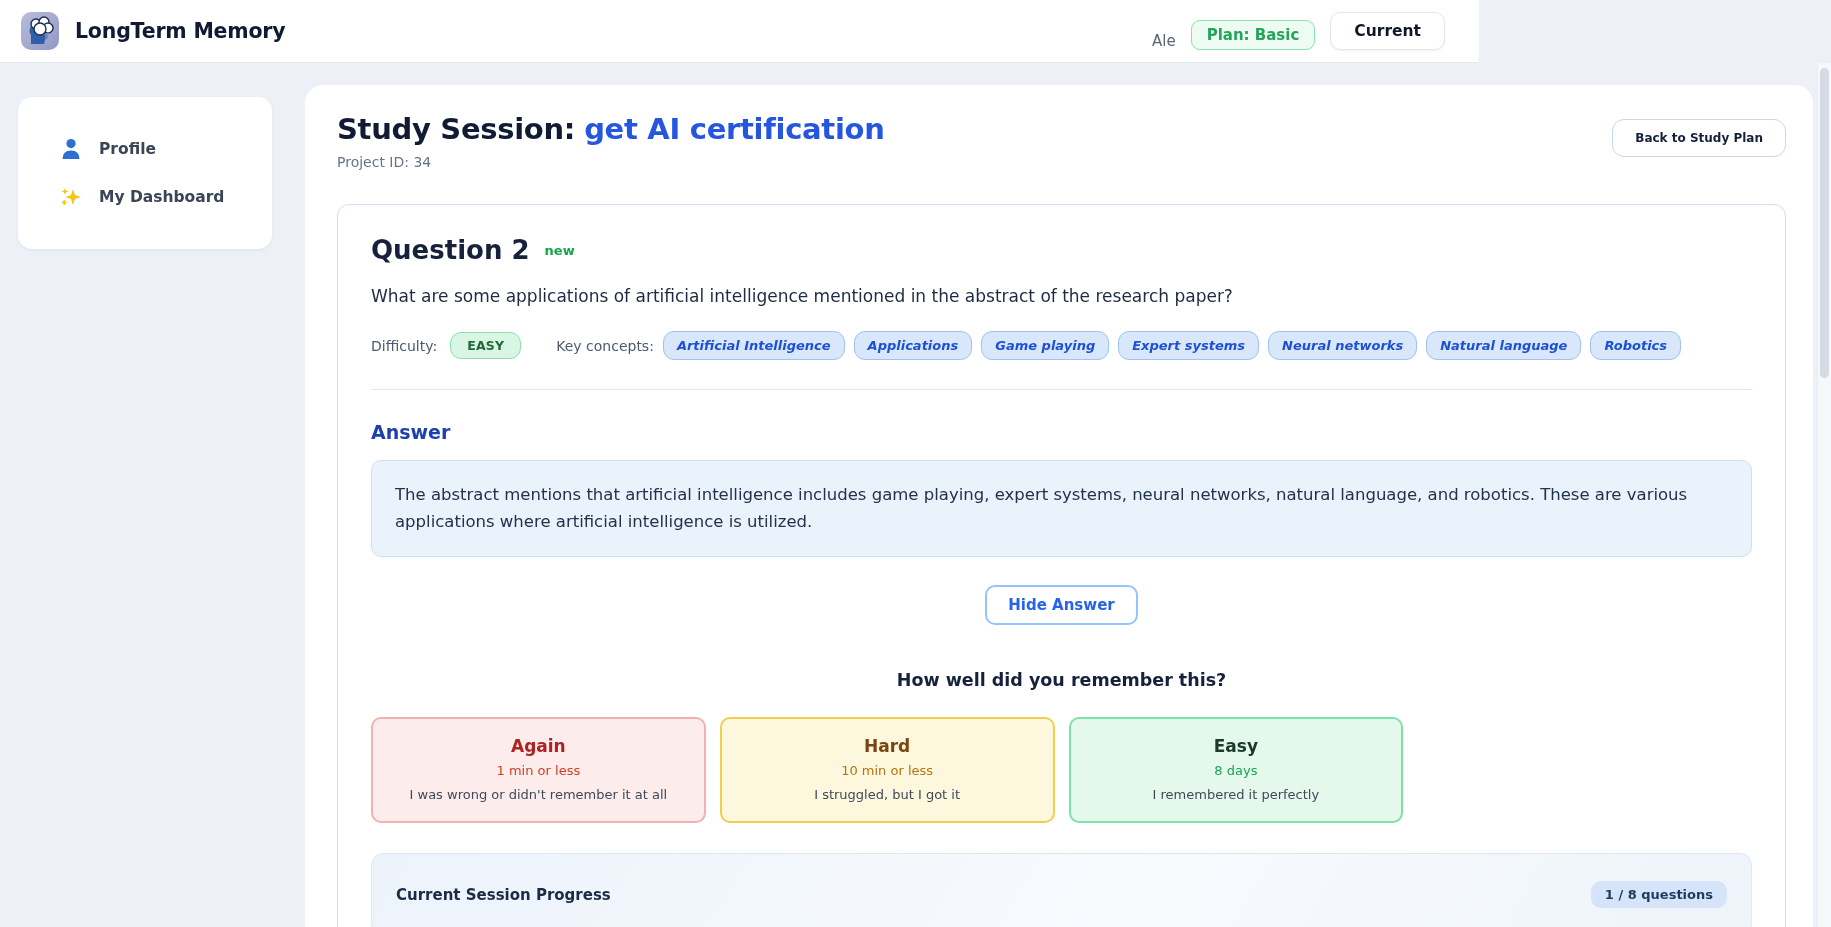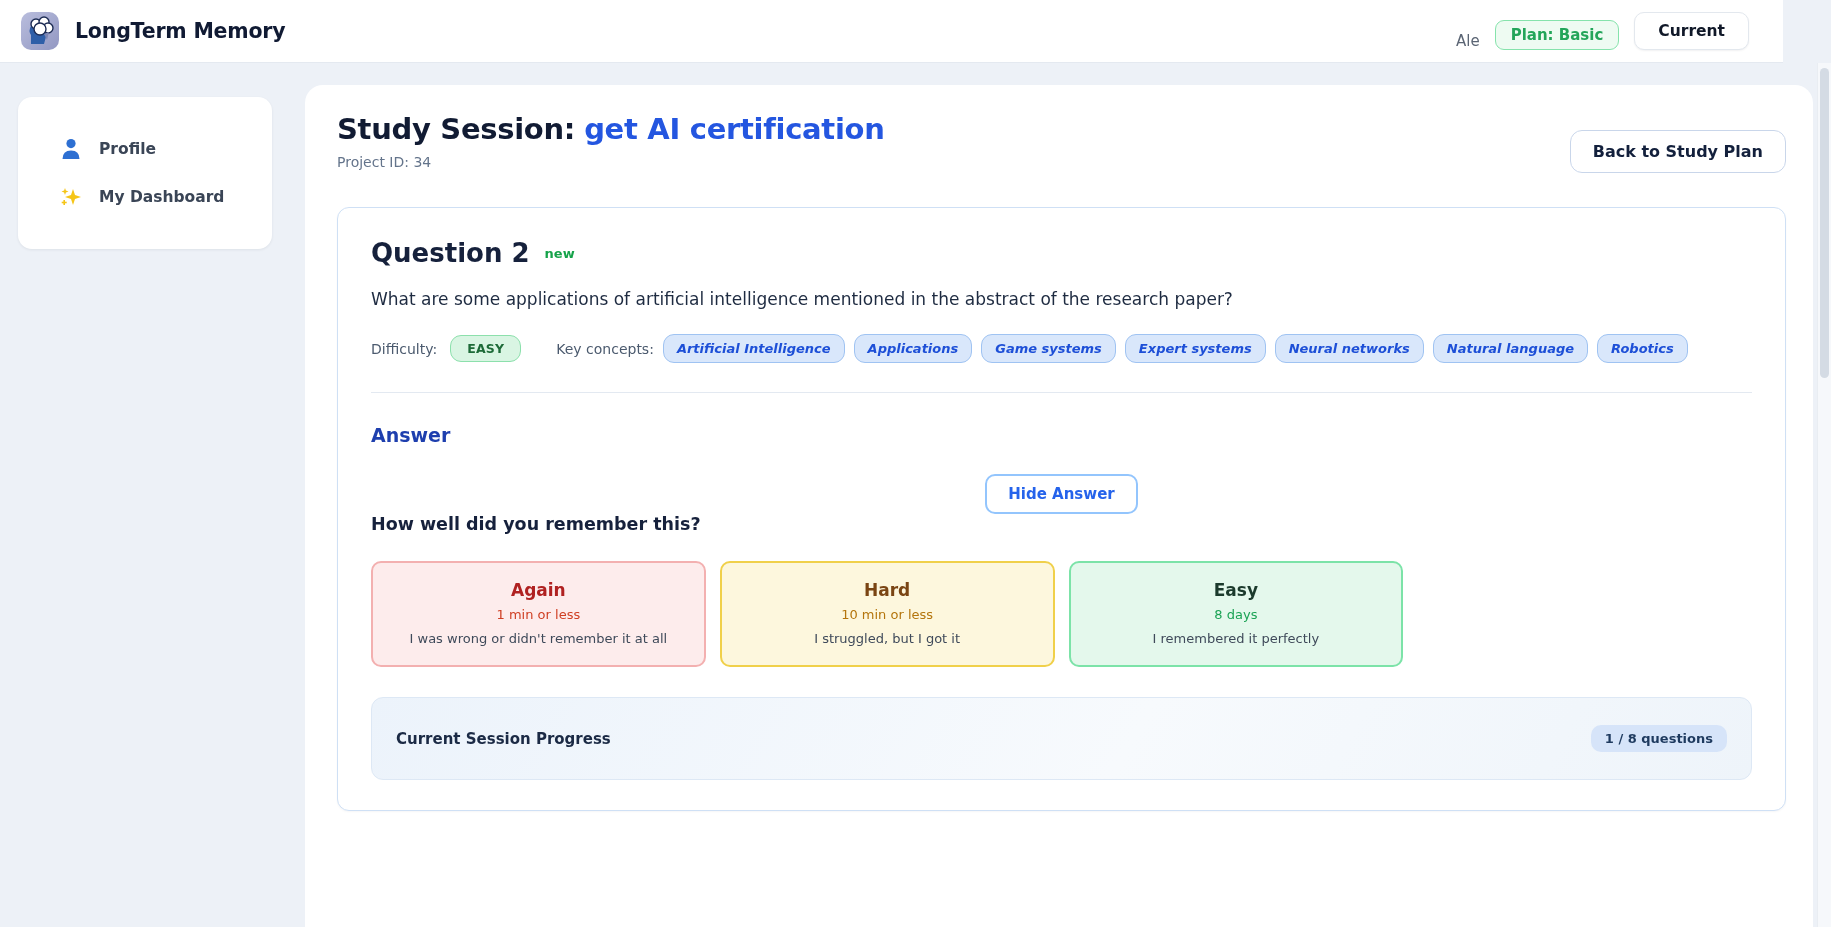--- a/index.html
+++ b/index.html
@@ -1,21 +1,21 @@
 <!DOCTYPE html>
 <html><head>
 <meta charset="utf-8">
 <style>
   * { margin:0; padding:0; box-sizing:border-box; }
   html,body { width:100%; height:100%; }
   body { font-family:"DejaVu Sans","Liberation Sans",sans-serif; }
   .screen { position:relative; width:1831px; height:927px; overflow:hidden; background:#edf1f7; }
 
   
-  .header { position:absolute; top:0; left:0; width:1783px; height:63px; background:#ffffff;
+  .header { position:absolute; top:0; left:0; width:1479px; height:63px; background:#ffffff;
             border-bottom:1px solid #e4e9f0; display:flex; align-items:center; padding:0 20px; z-index:5; }
   .logo { width:40px; height:40px; border-radius:10px; overflow:hidden; flex:0 0 auto; }
   .app-title { margin-left:15px; font-size:20.5px; font-weight:800; color:#101a33; letter-spacing:-0.2px; }
   .header-right { margin-left:auto; display:flex; align-items:flex-end; gap:15px; padding-right:14px; }
   .user-name { font-size:15px; color:#5b6574; }
   .plan-badge { font-size:15px; font-weight:600; color:#23a55a; background:#eefbf2;
                 border:1.5px solid #86e3ac; border-radius:9px; padding:5px 15px; }
   .logout-btn { font-family:inherit; font-size:15.5px; font-weight:700; color:#101828; background:#fff;
                 border:1px solid #e3e8ee; border-radius:10px; padding:9px 23px; cursor:pointer;
                 box-shadow:0 1px 2px rgba(16,24,40,.06); }
@@ -27,22 +27,22 @@
   .side-item .icon { width:22px; height:22px; display:flex; align-items:center; justify-content:center; }
   .side-label { font-size:15.5px; font-weight:600; color:#3a4556; }
 
   
   .panel { position:absolute; left:305px; top:85px; width:1508px; height:842px; background:#ffffff;
            border-radius:18px 18px 0 0; overflow:hidden; }
   .title-row { display:flex; justify-content:space-between; align-items:flex-start; padding:27px 27px 0 32px; }
   .page-title { font-size:29px; font-weight:800; color:#111b33; letter-spacing:-0.3px; }
   .page-title .session { color:#2456e0; margin-left:9px; }
   .project-id { margin-top:8px; font-size:14px; color:#64748b; }
-  .back-btn { font-family:inherit; font-size:16px; font-weight:700; color:#13203c; background:#fff;
-              border:1.5px solid #c9d6ea; border-radius:12px; padding:11px 22px; cursor:pointer; margin-top:18px; }
+  .back-btn { font-family:inherit; font-size:12px; font-weight:700; color:#13203c; background:#fff;
+              border:1.5px solid #c9d6ea; border-radius:12px; padding:11px 22px; cursor:pointer; margin-top:7px; }
 
   
   .qcard { margin:34px 27px 0 32px; background:#fff; border:1px solid #cfe0f5; border-radius:12px;
            padding:30px 33px 30px 33px; box-shadow:0 1px 2px rgba(16,24,40,.04); }
   .q-head { display:flex; align-items:center; gap:15px; }
   .q-title { font-size:26px; font-weight:800; color:#16213c; }
   .q-new { font-size:13px; font-weight:700; color:#16a34a; }
   .q-text { margin-top:21px; font-size:17px; color:#1e2b41; }
   .meta-row { margin-top:25px; display:flex; align-items:center; flex-wrap:wrap; gap:9px; }
   .meta-label { font-size:14px; color:#4b5a6e; }
@@ -55,21 +55,21 @@
 
   
   .answer-heading { margin-top:31px; font-size:19px; font-weight:800; color:#1e3fae; }
   .answer-box { margin-top:17px; background:#eaf2fc; border:1px solid #cfe0f4; border-radius:10px;
                 padding:21px 23px; font-size:16.5px; line-height:1.62; color:#22324a; }
   .hide-wrap { margin-top:28px; text-align:center; }
   .hide-btn { font-family:inherit; font-size:15px; font-weight:700; color:#2563eb; background:#fff;
               border:2px solid #93c5fd; border-radius:10px; padding:9px 21px; cursor:pointer; }
 
   
-  .rate-prompt { text-align:left; font-size:17.5px; font-weight:800; color:#16213c; }
+  .rate-prompt { margin-top:45px; text-align:center; font-size:17.5px; font-weight:800; color:#16213c; }
   .options { margin-top:27px; display:grid; grid-template-columns:repeat(4,1fr); gap:14px; }
   .opt { border-radius:10px; border:2px solid; padding:17px 10px 19px; text-align:center; cursor:pointer; }
   .opt-title { font-size:17px; font-weight:800; }
   .opt-interval { margin-top:7px; font-size:13px; }
   .opt-desc { margin-top:9px; font-size:13px; color:#3f4a5a; }
   .opt-again { background:#fdecec; border-color:#f3b0b0; }
   .opt-again .opt-title { color:#b02121; } .opt-again .opt-interval { color:#cf3f23; }
   .opt-hard { background:#fdf7dd; border-color:#f0d04a; }
   .opt-hard .opt-title { color:#7a4513; } .opt-hard .opt-interval { color:#b4750c; }
   .opt-good { background:#e9f1fd; border-color:#a6c8f0; }
@@ -164,30 +164,31 @@
       </div>
 
       <div class="q-text">What are some applications of artificial intelligence mentioned in the abstract of the research paper?</div>
 
       <div class="meta-row">
         <span class="meta-label">Difficulty:</span>
         <span class="diff-badge">EASY</span>
         <span class="meta-label concepts-label">Key concepts:</span>
         <span class="chip">Artificial Intelligence</span>
         <span class="chip">Applications</span>
-        <span class="chip">Game systems</span>
+        <span class="chip">Game playing</span>
         <span class="chip">Expert systems</span>
         <span class="chip">Neural networks</span>
         <span class="chip">Natural language</span>
         <span class="chip">Robotics</span>
       </div>
 
       <div class="divider"></div>
 
       <div class="answer-heading">Answer</div>
+      <div class="answer-box">The abstract mentions that artificial intelligence includes game playing, expert systems, neural networks, natural language, and robotics. These are various applications where artificial intelligence is utilized.</div>
 
       <div class="hide-wrap">
         <button class="hide-btn">Hide Answer</button>
       </div>
 
       <div class="rate-prompt">How well did you remember this?</div>
 
       <div class="options">
         <div class="opt opt-again">
           <div class="opt-title">Again</div>

